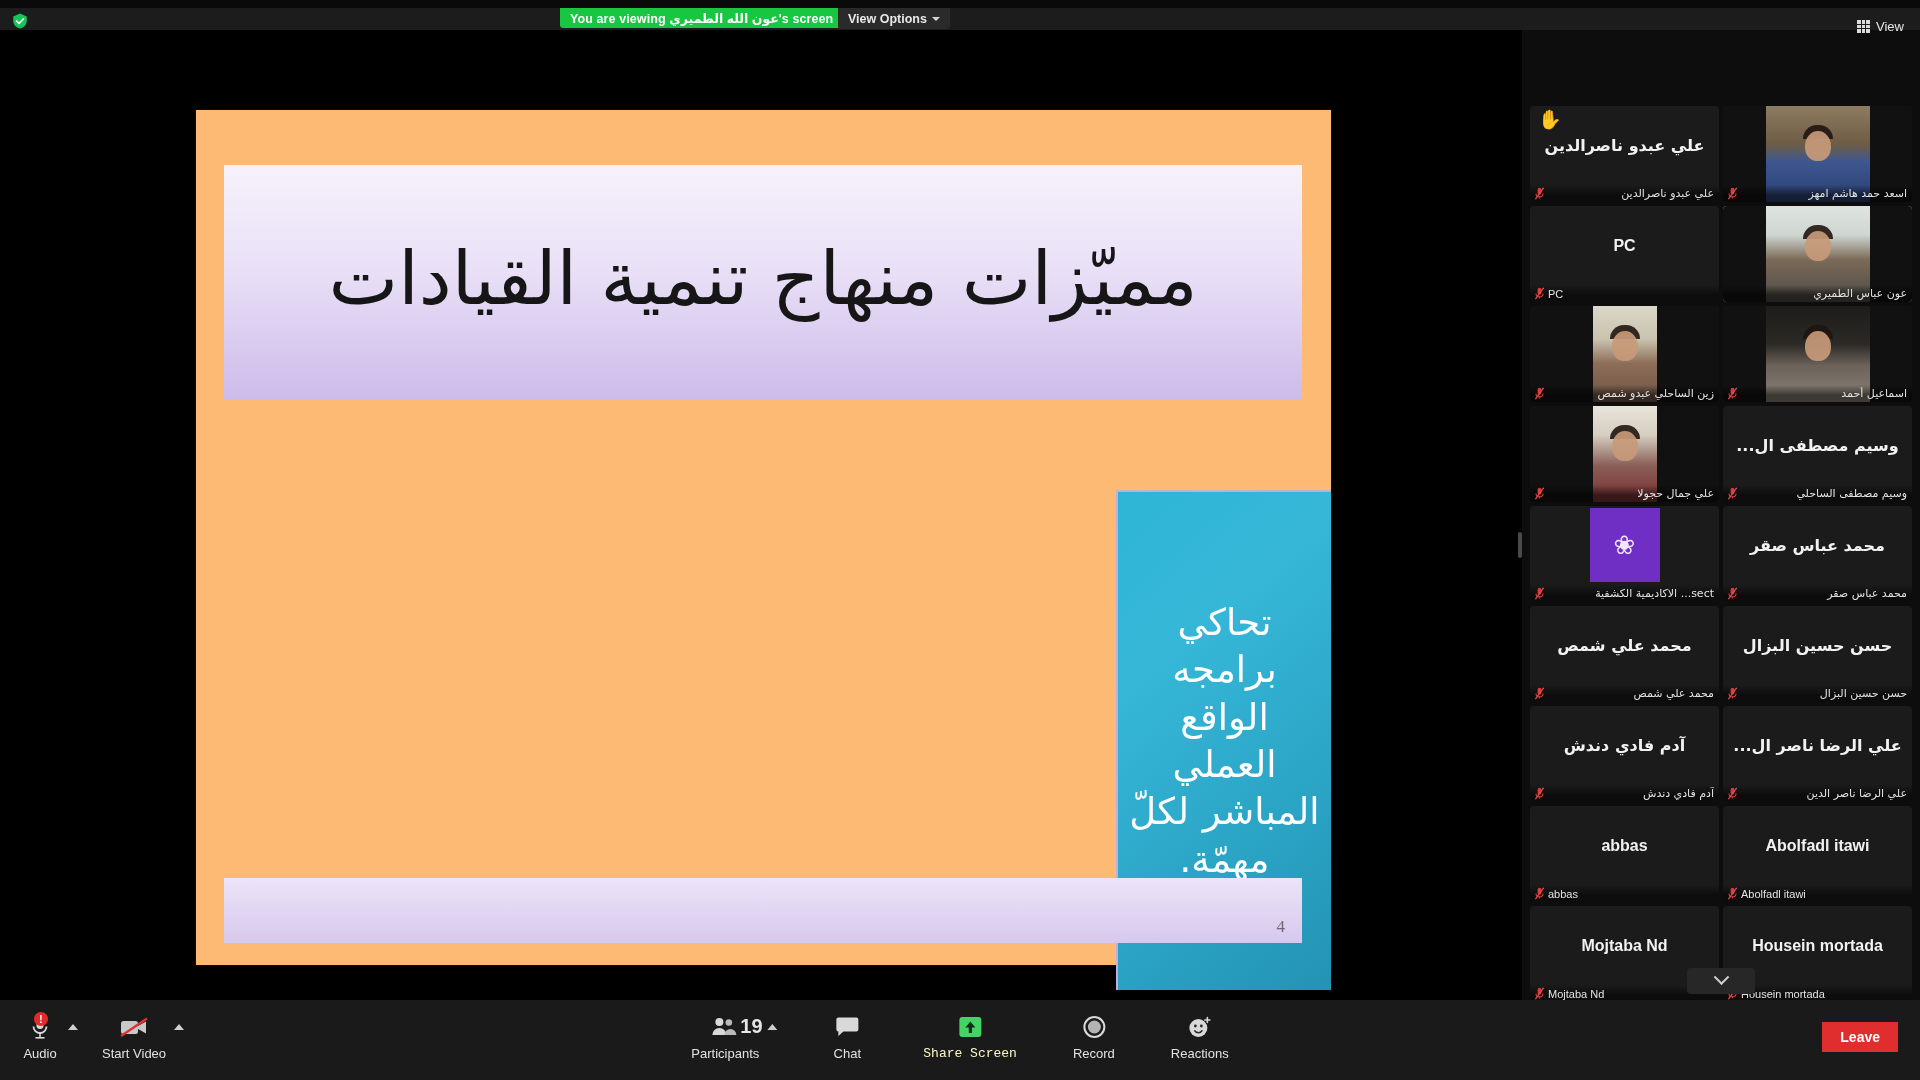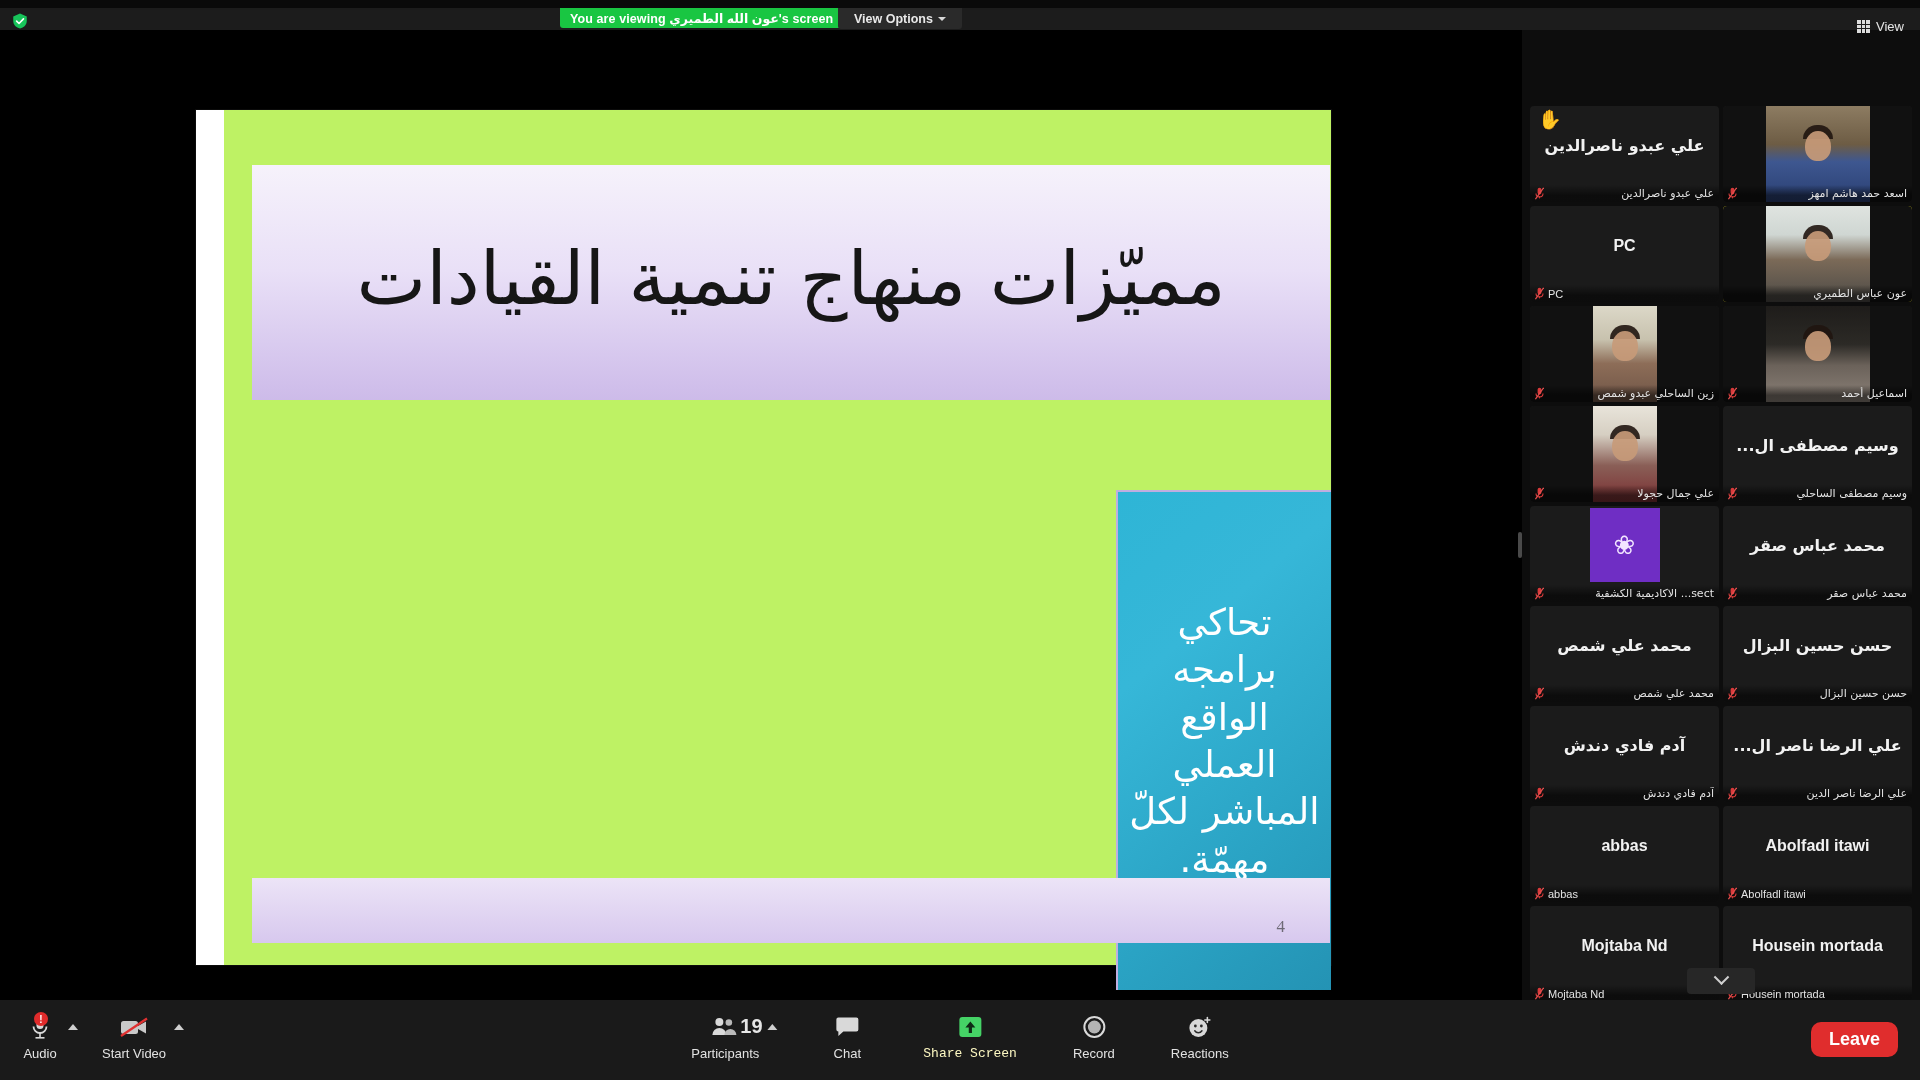--- a/index.html
+++ b/index.html
@@ -31,21 +31,21 @@
     border-radius: 0 0 3px 3px;
     white-space: nowrap;
     letter-spacing: .1px;
   }
   .view-options {
     position: absolute; left: 838px; top: 0px; height: 21px;
     background: #2a2a2a;
     color: #e8e8e8;
     font-size: 12.5px; font-weight: 700;
     display: flex; align-items: center; gap: 5px;
-    padding: 0 16px;
+    padding: 0 10px;
     border-radius: 0 0 3px 3px;
     white-space: nowrap;
   }
   .caret-dn {
     width: 0; height: 0; border-left: 4px solid transparent;
     border-right: 4px solid transparent; border-top: 4px solid #d8d8d8;
     display: inline-block;
   }
   .view-btn {
     position: absolute; right: 10px; top: 8px;
@@ -65,21 +65,21 @@
     position: absolute; left: 0; top: 22px;
     width: 1522px; height: 978px;
     background: #000;
   }
   .slide-frame {
     position: absolute; left: 196px; top: 88px;
     width: 1135px; height: 855px;
     background: #ffffff;
     box-shadow: 0 0 0 1px #0b0b0b;
   }
-  .slide-inner { position: absolute; inset: 0; background: #bef264; margin-left: 28px; }
+  .slide-inner { position: absolute; inset: 0; background: #fdba74; }
 
   .slide-title-band {
     position: absolute; left: 28px; top: 55px;
     width: 1078px; height: 235px;
     background: linear-gradient(180deg, #f6f2fb 0%, #e9e0f7 45%, #cdbbe9 100%);
   }
   .slide-title {
     position: absolute; inset: 0;
     display: flex; align-items: center; justify-content: center;
     direction: rtl;
@@ -251,22 +251,22 @@
     font-size: 10px; font-weight: 700;
     display: flex; align-items: center; justify-content: center;
   }
   .pcount {
     position: absolute; left: 30px; top: 3px;
     color: #e6e6e6; font-size: 20px; font-weight: 600;
   }
   .leave-btn {
     position: absolute; right: 22px; top: 22px;
     background: #e02d2d; color: #fff;
-    font-size: 18px; font-weight: 600;
-    padding: 7px 18px; border-radius: 10px;
+    font-size: 14px; font-weight: 600;
+    padding: 7px 18px; border-radius: 0;
     border: none;
   }
 </style>
 </head>
 <body>
 
 <div id="app">
 
   <div class="topbar">
     <div class="shield-wrap">

